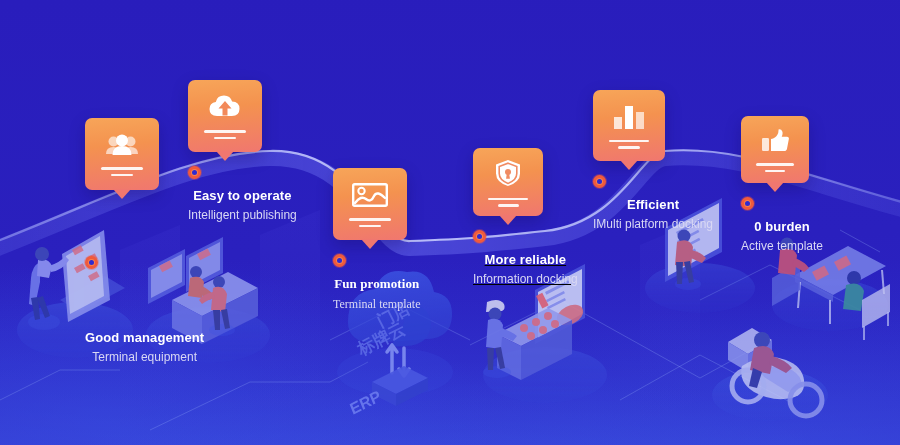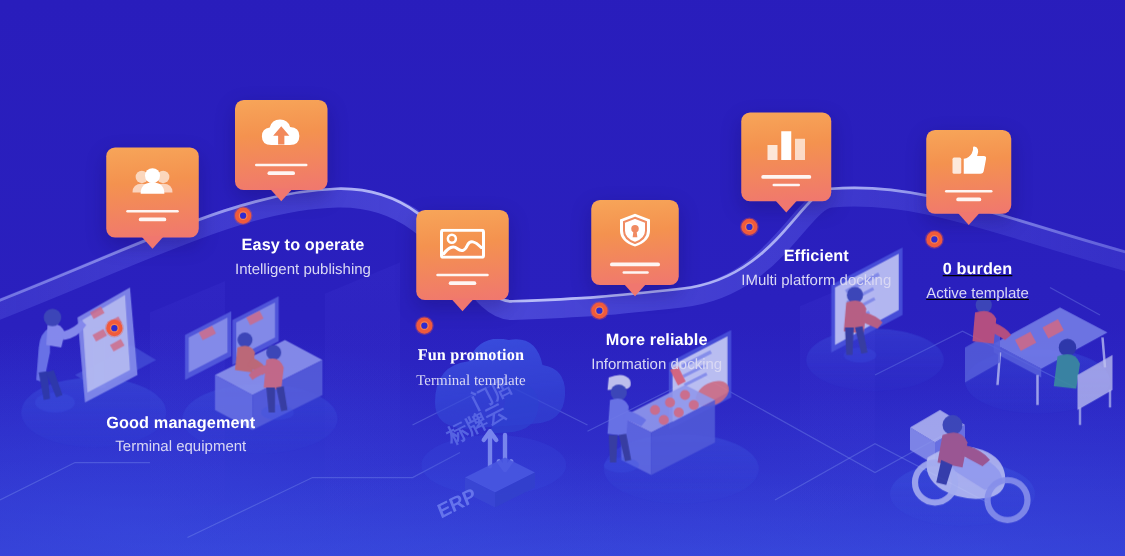--- a/index.html
+++ b/index.html
@@ -422,21 +422,21 @@
     </div>
     <div class="gap-a"></div>
     <div class="dot"></div>
     <div class="gap-b"></div>
     <div class="labels">
       <div class="title">Fun promotion</div>
       <div class="subtitle">Terminal template</div>
     </div>
   </div>
 
-  <div class="node" style="left:473px; top:160px; width:145px;">
+  <div class="node" style="left:473px; top:148px; width:145px;text-decoration:underline;">
     <div class="card" style="width:70px; height:55px; padding:7px 0 6px;">
       <span class="card-glyph">
         <svg width="26" height="28" viewBox="0 0 26 28">
           <path d="M13 1 L25 5.5 v9 q0 8.6 -12 12.6 Q1 23.1 1 14.5 v-9 z" fill="#ffffff"></path>
           <path d="M13 4.2 L21.8 7.6 v7 q0 6.6 -8.8 9.8 Q4.2 21.2 4.2 14.6 v-7 z" fill="none" stroke="#f08b62" stroke-width="1.6"></path>
           <circle cx="13" cy="13" r="3" fill="#f08b62"></circle>
           <path d="M11.8 14.6 h2.4 l0.7 5.2 h-3.8 z" fill="#f08b62"></path>
         </svg>
       </span>
       <span class="card-lines">
@@ -469,21 +469,21 @@
     </div>
     <div class="gap-a"></div>
     <div class="dot"></div>
     <div class="gap-b"></div>
     <div class="labels">
       <div class="title">Efficient</div>
       <div class="subtitle">IMulti platform docking</div>
     </div>
   </div>
 
-  <div class="node" style="left:741px; top:104px; width:97px;text-decoration:underline;">
+  <div class="node" style="left:741px; top:116px; width:97px;">
     <div class="card" style="width:68px; height:54px; padding:7px 0 6px;">
       <span class="card-glyph">
         <svg width="28" height="24" viewBox="0 0 28 24">
           <rect x="1" y="10" width="7" height="13" rx="1.3" fill="#ffffff" opacity="0.8"></rect>
           <path d="M10 23 v-12 q4.5 -0.6 6.5 -4.4 q1.2 -2.4 1 -5.2 q2.8 -0.6 3.8 2 q0.8 2.2 -0.6 5.4 h5.4
                    q2 0 1.8 2 l-1.8 9.4 q-0.3 2.8 -3 2.8 z" fill="#ffffff"></path>
         </svg>
       </span>
       <span class="card-lines">
         <i class="line-long"></i>

